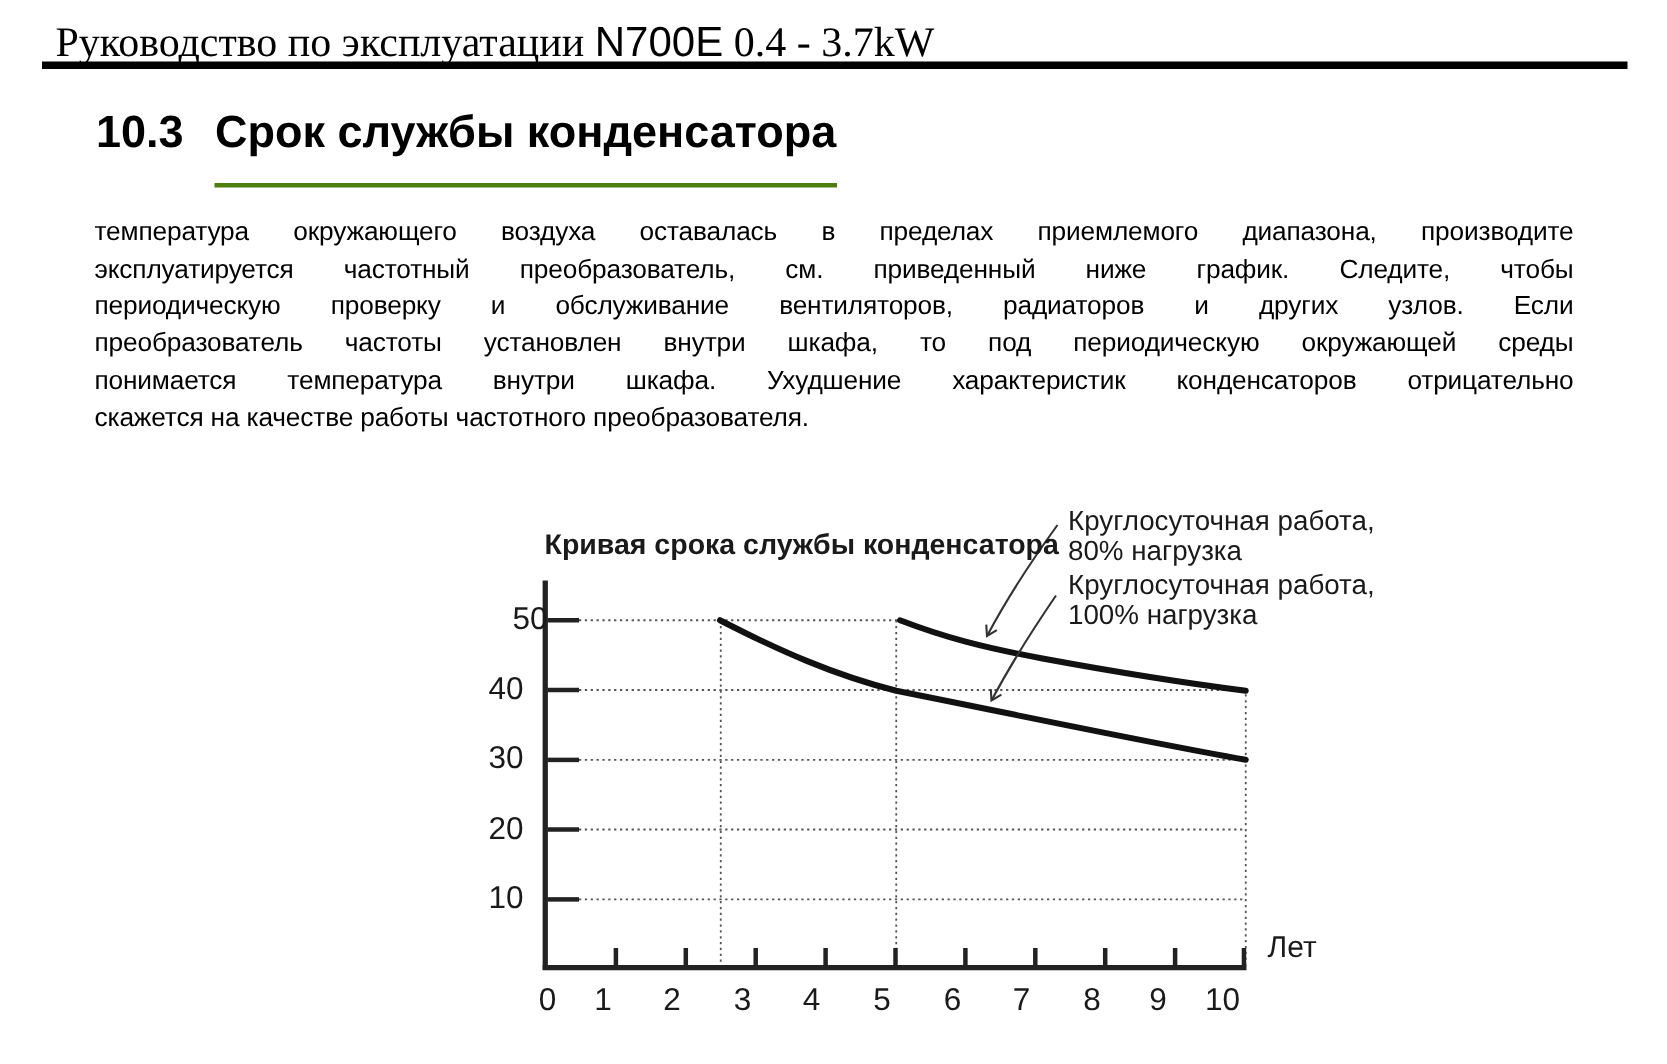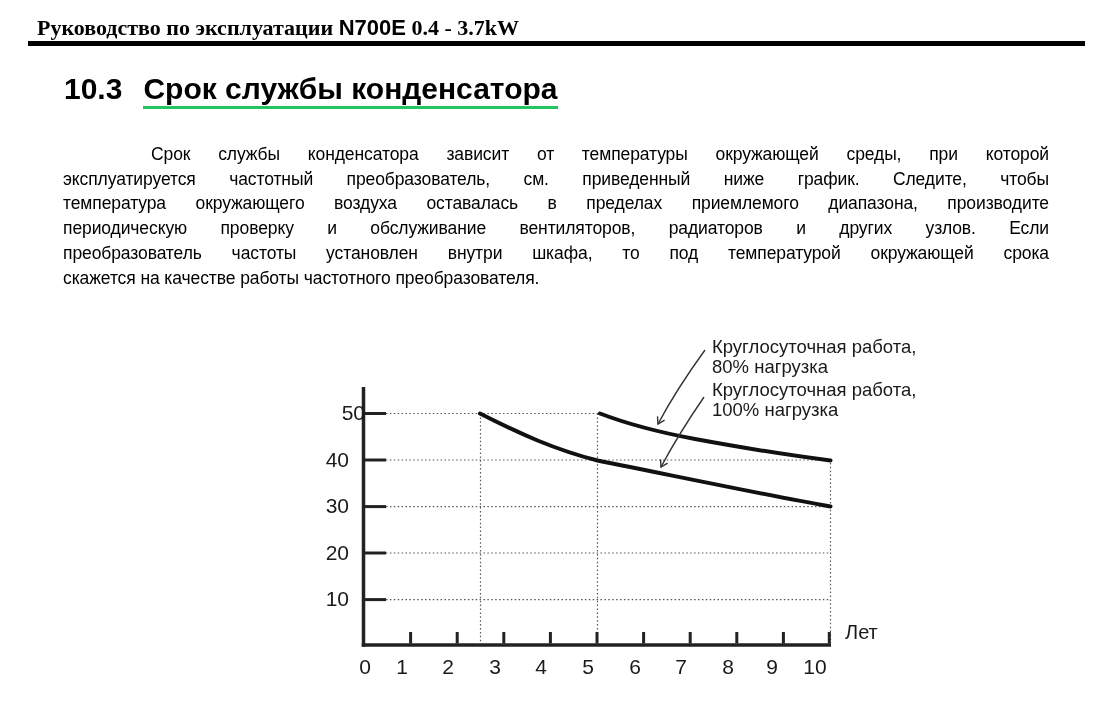--- a/index.html
+++ b/index.html
@@ -1,27 +1,27 @@
 <!DOCTYPE html>
 <html><head>
 <meta charset="utf-8">
 <style>
   html,body{margin:0;padding:0;background:#ffffff;}
   .page{position:relative;width:1111px;height:709px;background:#ffffff;overflow:hidden;
         font-family:"Liberation Sans",sans-serif;color:#000;}
   .abs{position:absolute;}
 
-  .hdr{left:37px;top:15px;font-family:"Liberation Serif",serif;font-weight:bold;
-       font-size:22px;line-height:26px;white-space:nowrap;}
+  .hdr{left:37px;top:15px;font-family:"Liberation Serif",serif;font-weight:normal;
+       font-size:28px;line-height:26px;white-space:nowrap;}
   .hdr .model{font-family:"Liberation Sans",sans-serif;}
   .rule{left:28px;top:41px;width:1057px;height:5px;background:#000;}
 
   .sec{left:64px;top:73px;font-size:30px;font-weight:bold;line-height:32px;white-space:nowrap;}
   .sec .num{display:inline-block;margin-right:21px;}
-  .sec .ttl{display:inline-block;border-bottom:3px solid #22c55e;padding-bottom:1px;}
+  .sec .ttl{display:inline-block;border-bottom:3px solid #4d7c0f;padding-bottom:17px;}
 
   .para{left:63px;top:142px;width:986px;font-size:17.5px;line-height:24.7px;letter-spacing:-0.1px;}
   .para .ln{text-align:justify;text-align-last:justify;}
   .para .ln.first{text-indent:88px;}
   .para .ln.last{text-align:right;text-align-last:left;}
 
   .fig{color:#1a1a1a;}
   .fig-title{left:363px;top:353px;font-size:19px;font-weight:bold;white-space:nowrap;}
   .ylab{left:219px;top:393px;font-size:19px;line-height:23.5px;white-space:nowrap;}
   .ytick{width:46px;text-align:right;font-size:21px;line-height:26px;}
@@ -36,25 +36,25 @@
 <div class="page">
 
   <div class="abs hdr"><span>Руководство по эксплуатации </span><span class="model">N700E</span><span> 0.4 - 3.7kW</span></div>
   <div class="abs rule"></div>
 
   <div class="abs sec">
     <span class="num">10.3</span><span class="ttl">Срок службы конденсатора</span>
   </div>
 
   <div class="abs para">
-    <div class="ln first">Срок службы конденсатора зависит от температуры окружающей среды, при которой</div>
+    <div class="ln">температура окружающего воздуха оставалась в пределах приемлемого диапазона, производите</div>
     <div class="ln">эксплуатируется частотный преобразователь, см. приведенный ниже график. Следите, чтобы</div>
-    <div class="ln">температура окружающего воздуха оставалась в пределах приемлемого диапазона, производите</div>
     <div class="ln">периодическую проверку и обслуживание вентиляторов, радиаторов и других узлов. Если</div>
-    <div class="ln">преобразователь частоты установлен внутри шкафа, то под температурой окружающей срока</div>
+    <div class="ln">преобразователь частоты установлен внутри шкафа, то под периодическую окружающей среды</div>
+    <div class="ln">понимается температура внутри шкафа. Ухудшение характеристик конденсаторов отрицательно</div>
     <div class="ln last">скажется на качестве работы частотного преобразователя.</div>
   </div>
 
   <svg width="1111" height="709" viewBox="0 0 1111 709">
     <defs>
       <marker id="arr" markerWidth="12" markerHeight="12" refX="8.5" refY="5" orient="auto" markerUnits="userSpaceOnUse">
         <path d="M2,1 L8.5,5 L2,9" fill="none" stroke="#333" stroke-width="1.4"></path>
       </marker>
     </defs>
 
@@ -96,20 +96,21 @@
       <line x1="829.3" y1="632" x2="829.3" y2="643.5"></line>
     </g>
 
     <path d="M480,413.5 C520,434 556,450 597.5,460.5 C690,479 760,494 830.5,506.5" fill="none" stroke="#111" stroke-width="4" stroke-linecap="round"></path>
     <path d="M600,413.5 C630,425 655,431.5 695,439 C760,451 795,456 830.5,460.5" fill="none" stroke="#111" stroke-width="4" stroke-linecap="round"></path>
 
     <path d="M705,350 Q676,390 658,424" fill="none" stroke="#333" stroke-width="1.4" marker-end="url(#arr)"></path>
     <path d="M704,397 Q678,435 661,467" fill="none" stroke="#333" stroke-width="1.4" marker-end="url(#arr)"></path>
   </svg>
 
+  <div class="abs fig fig-title">Кривая срока службы конденсатора</div>
 
 
   <div class="abs fig ytick" style="left:319px;top:400px;">50</div>
   <div class="abs fig ytick" style="left:303px;top:447px;">40</div>
   <div class="abs fig ytick" style="left:303px;top:493px;">30</div>
   <div class="abs fig ytick" style="left:303px;top:540px;">20</div>
   <div class="abs fig ytick" style="left:303px;top:586px;">10</div>
 
   <div class="abs fig xtick" style="left:345px;top:656px;">0</div>
   <div class="abs fig xtick" style="left:382px;top:656px;">1</div>

